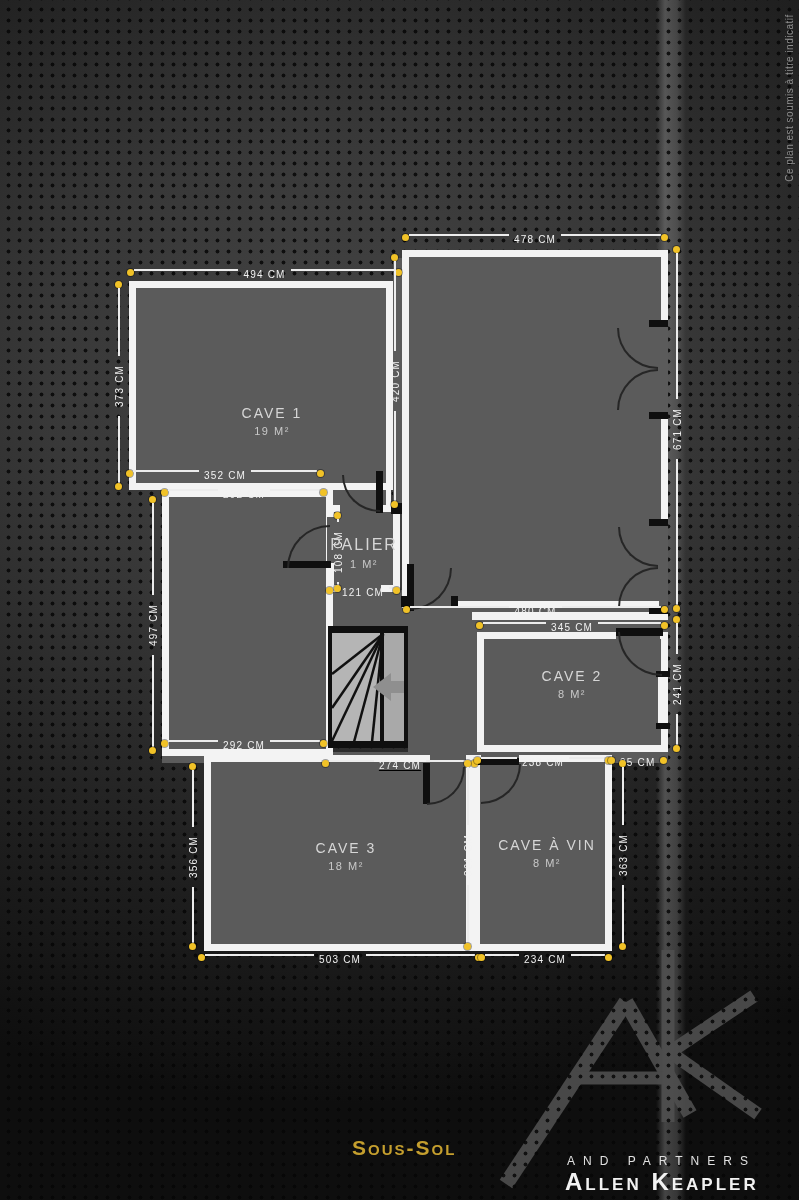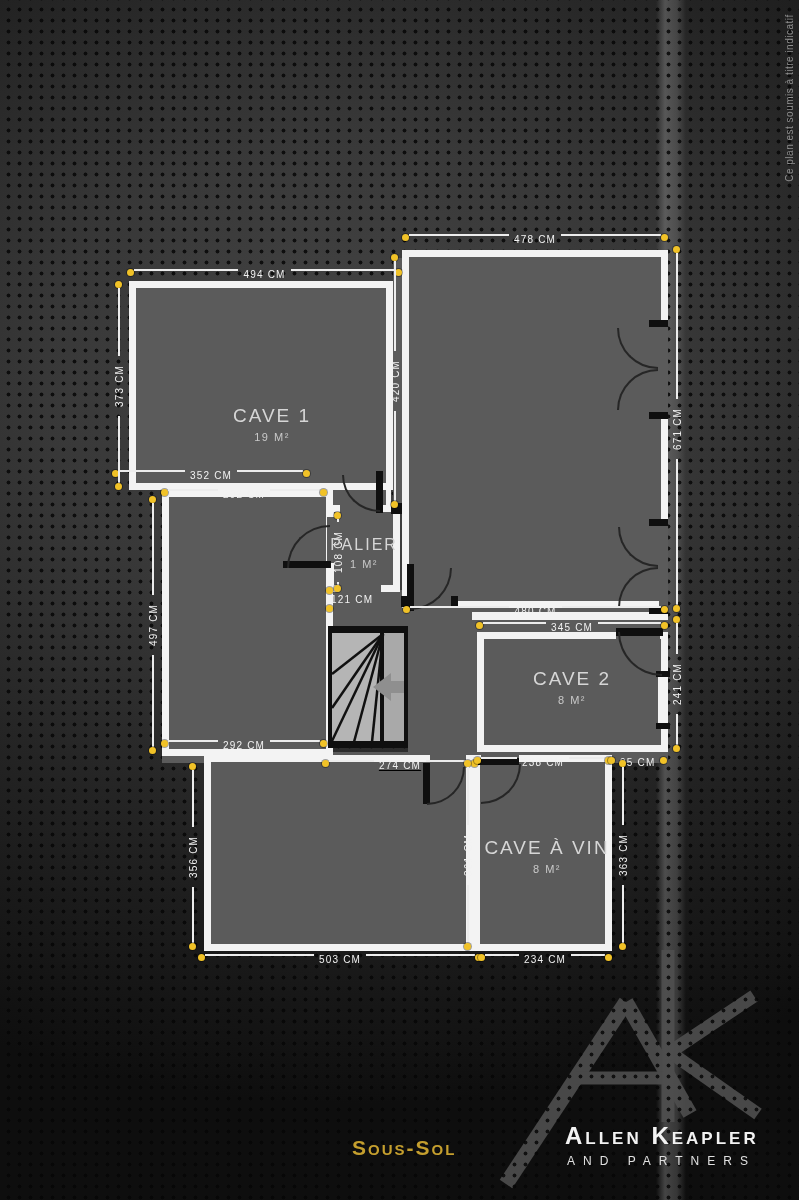--- a/index.html
+++ b/index.html
@@ -38,26 +38,26 @@
   .seg{flex:1 1 0;background:#ececec;min-width:0;min-height:0;}
   .dim.h .seg{height:2px;}
   .dim.v .seg{width:2px;}
   .lbl{color:#f2f2f2;font-size:10px;letter-spacing:1.2px;text-transform:uppercase;
        padding:0 5px;white-space:nowrap;flex:0 0 auto;}
   .dim.v .lbl{width:9px;height:52px;padding:4px 0;position:relative;}
   .dim.v .lbl i{position:absolute;left:50%;top:50%;transform:translate(-50%,-50%) rotate(-90deg);
        font-style:normal;white-space:nowrap;}
   
   .roomlbl{position:absolute;text-align:center;color:#d6d6d6;text-transform:uppercase;}
-  .rname{font-size:19px;letter-spacing:2px;}
+  .rname{font-size:14px;letter-spacing:2px;}
   .rarea{font-size:11px;letter-spacing:1.5px;margin-top:4px;color:#c9c9c9;}
   
   .floorlabel{position:absolute;left:352px;top:1136px;font-size:21px;font-weight:bold;
     color:#c59f2e;letter-spacing:2px;font-variant:small-caps;}
-  .brand{position:absolute;left:565px;top:1122px;font-size:24px;color:#f2f2f2;
+  .brand{position:absolute;left:565px;top:1168px;font-size:24px;color:#f2f2f2;
     letter-spacing:3px;font-variant:small-caps;font-weight:600;}
   .brandsub{position:absolute;left:567px;top:1154px;font-size:12px;color:#e0e0e0;
     letter-spacing:8px;text-transform:uppercase;}
 </style>
 </head>
 <body>
 
 <div class="poster">
   <div class="bg"></div>
   <div class="band"></div>
@@ -161,35 +161,35 @@
     <span class="seg"></span>
       <span class="dt"></span>
     </div>
   <div class="dim h" style="left:127px;top:269px;width:275px;">
     <span class="dt"></span>
       <span class="seg"></span>
     <span class="lbl">494 cm</span>
     <span class="seg"></span>
       <span class="dt"></span>
     </div>
-  <div class="dim h" style="left:112px;top:470px;width:198px;">
+  <div class="dim h" style="left:126px;top:470px;width:198px;">
     <span class="dt"></span>
       <span class="seg"></span>
     <span class="lbl">352 cm</span>
     <span class="seg"></span>
       <span class="dt"></span>
     </div>
   <div class="dim h" style="left:161px;top:489px;width:166px;">
     <span class="dt"></span>
       <span class="seg"></span>
     <span class="lbl">292 cm</span>
     <span class="seg"></span>
       <span class="dt"></span>
     </div>
-  <div class="dim h" style="left:326px;top:587px;width:74px;flex-direction:column;">
+  <div class="dim h" style="left:326px;top:587px;width:74px;">
     <span class="dt"></span>
       <span class="seg"></span>
     <span class="lbl">121 cm</span>
     <span class="seg"></span>
       <span class="dt"></span>
     </div>
   <div class="dim h" style="left:403px;top:606px;width:265px;">
     <span class="dt"></span>
       <span class="seg"></span>
     <span class="lbl">480 cm</span>
@@ -332,20 +332,24 @@
     <div class="rname">Cave 1</div>
     <div class="rarea">19 m²</div>
     </div>
   <div class="roomlbl" style="left:325px;top:536px;width:78px;">
     <div class="rname" style="font-size:16px">Palier</div>
     <div class="rarea">1 m²</div>
     </div>
   <div class="roomlbl" style="left:492px;top:668px;width:160px;">
     <div class="rname">Cave 2</div>
     <div class="rarea">8 m²</div>
+    </div>
+  <div class="roomlbl" style="left:266px;top:840px;width:160px;">
+    <div class="rname">Cave 3</div>
+    <div class="rarea">18 m²</div>
     </div>
   <div class="roomlbl" style="left:467px;top:837px;width:160px;">
     <div class="rname">Cave à vin</div>
     <div class="rarea">8 m²</div>
     </div>
 
   <div class="floorlabel">Sous-Sol</div>
   <div class="brand">Allen Keapler</div>
   <div class="brandsub">and partners</div>
 </div>

